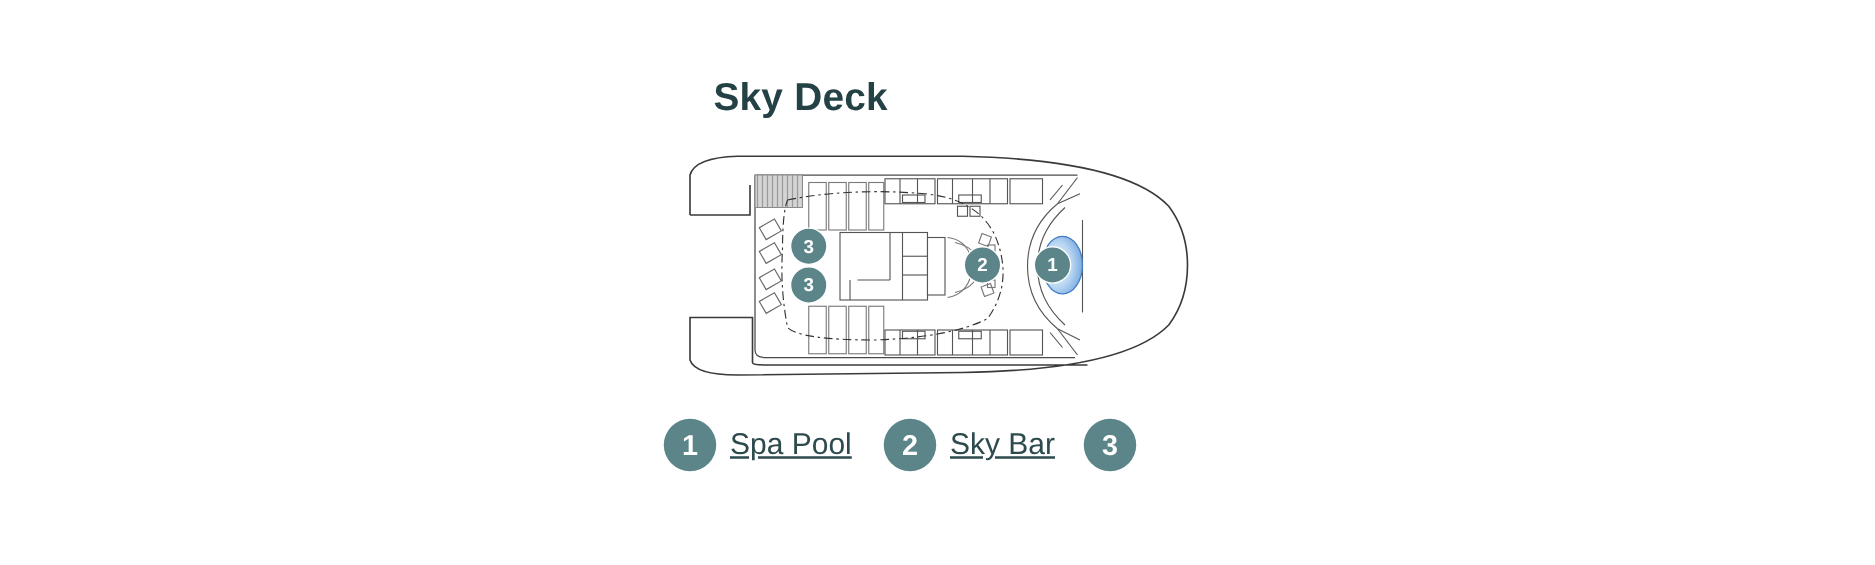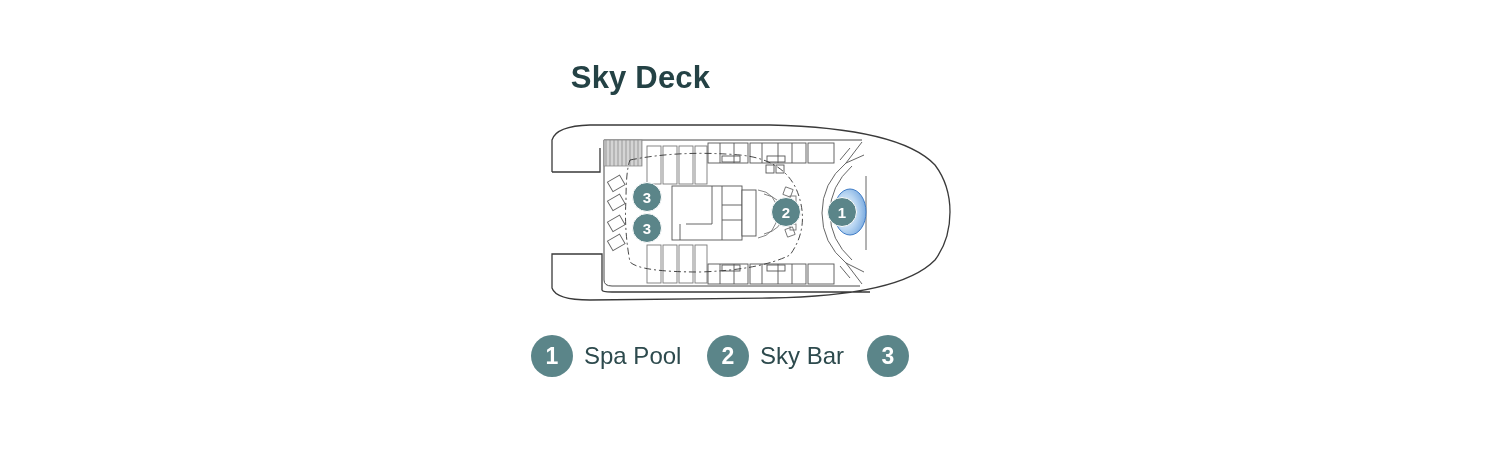--- a/index.html
+++ b/index.html
@@ -5,21 +5,21 @@
   html, body { margin: 0; padding: 0; background: #ffffff; }
   body { width: 1500px; height: 452px; position: relative; overflow: hidden;
          font-family: "Liberation Sans", "DejaVu Sans", sans-serif; }
   .title { position: absolute; left: 0; width: 1281px; top: 60px; text-align: center;
            font-size: 31px; font-weight: bold; color: #244245; letter-spacing: 0.2px; }
   .plan { position: absolute; left: 0; top: 0; }
   .legend { position: absolute; top: 334px; left: 0; width: 1500px; height: 44px; }
   .legend-item { position: absolute; top: 0; height: 44px; display: flex; align-items: center; }
   .badge { width: 42px; height: 42px; border-radius: 50%; background: #5b8589; color: #fff;
            font-size: 23px; display: flex; align-items: center; justify-content: center; font-weight: bold; }
-  .legend-label { margin-left: 11px; font-size: 24px; color: #2d4a4d; }
+  .legend-label { margin-left: 11px; font-size: 24px; color: #2d4a4d; text-decoration: underline; }
   .marker { position: absolute; width: 28px; height: 28px; border-radius: 50%; background: #5b8589; color: #fff;
             font-size: 15px; font-weight: bold; display: flex; align-items: center; justify-content: center;
             border: 1.5px solid #fff; box-sizing: content-box; }
 </style>
 </head>
 <body>
 
 <div class="title">Sky Deck</div>
 
 <svg class="plan" width="1500" height="452" viewBox="0 0 1500 452">

